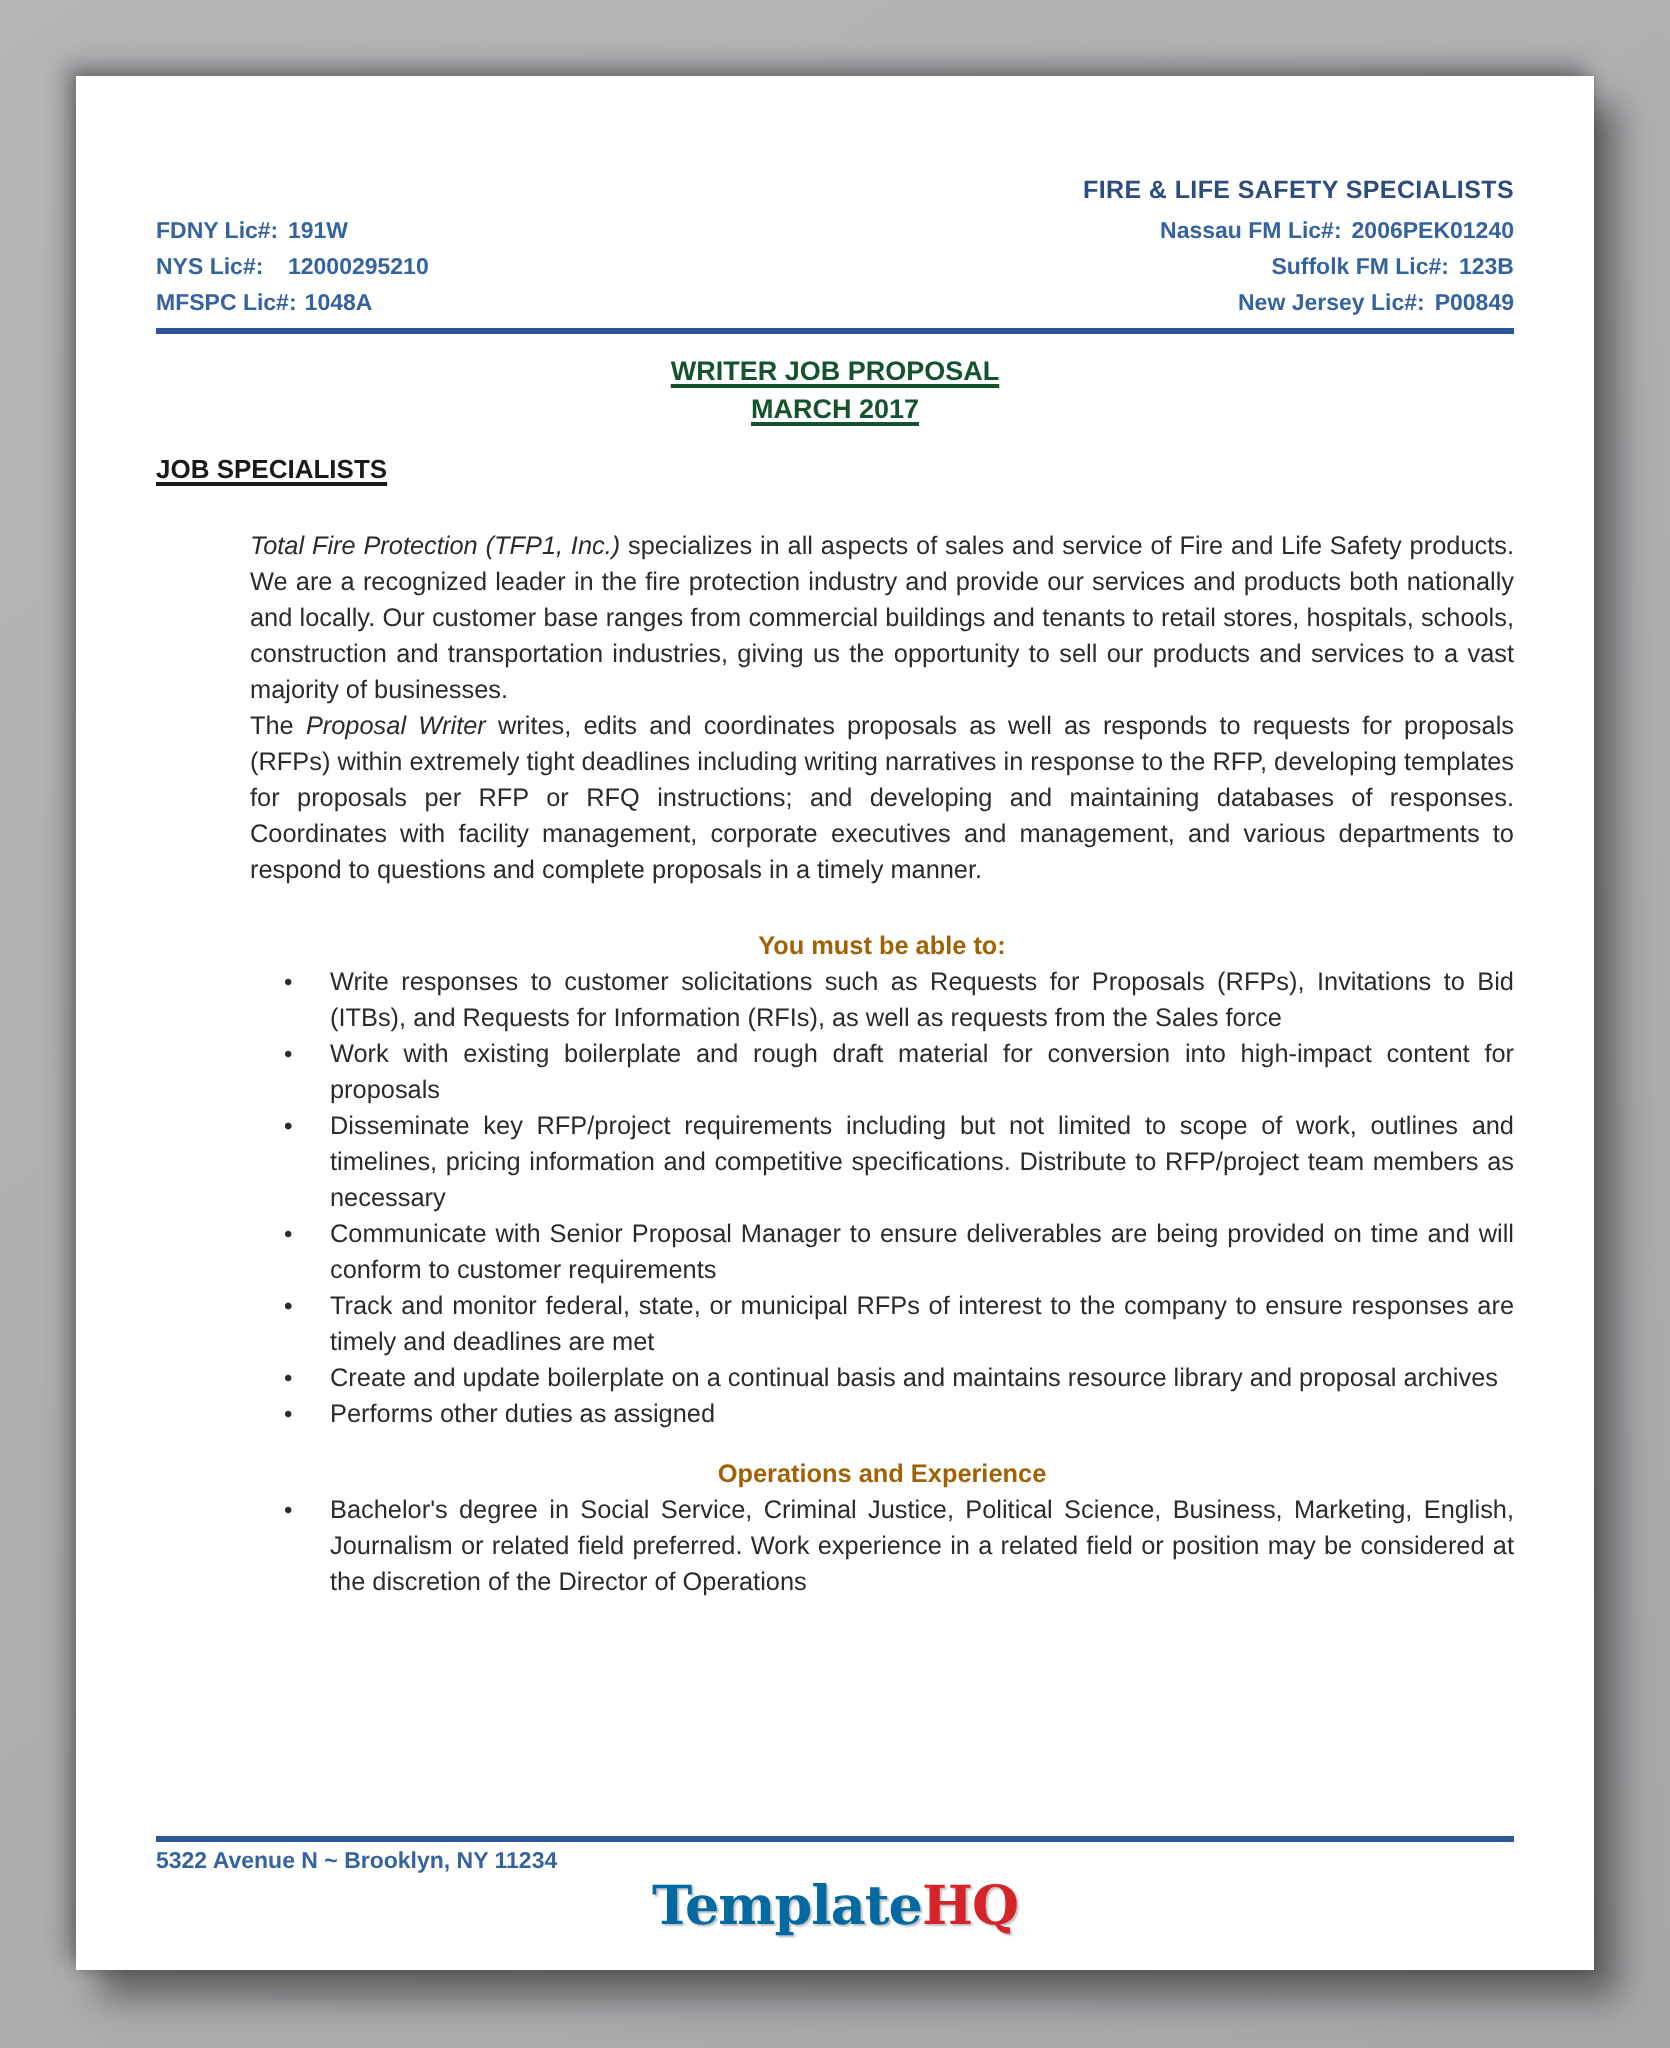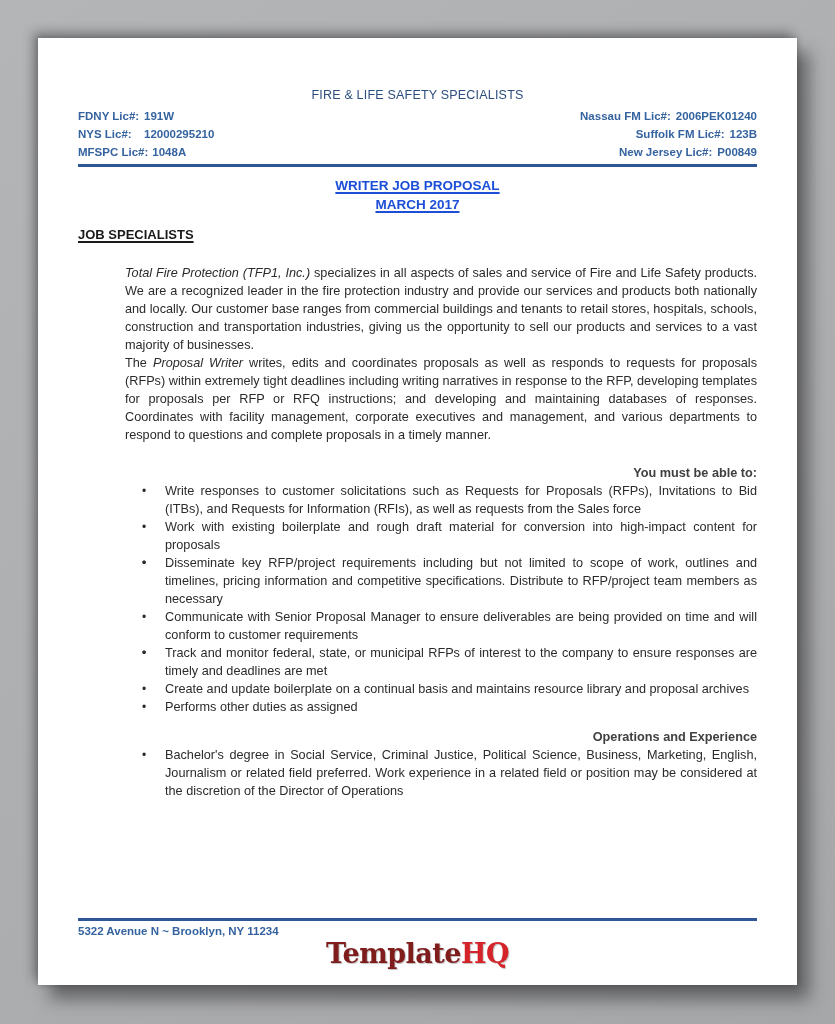--- a/index.html
+++ b/index.html
@@ -20,22 +20,22 @@
     left: 38px; top: 38px;
     width: 759px; height: 947px;
     background: #ffffff;
     box-shadow: 12px 14px 16px rgba(40,40,42,0.55), -5px -6px 10px rgba(50,50,52,0.40), 0 0 6px rgba(0,0,0,0.25);
     overflow: hidden;
   }
   .content { padding: 50px 40px 0 40px; }
 
   
   .company {
-    text-align: center;
-    font-size: 12.5px; font-weight: normal;
+    text-align: right;
+    font-size: 12.5px; font-weight: bold;
     color: #2c4d7e;
     letter-spacing: 0.2px;
   }
   .lic-wrap {
     display: flex; justify-content: space-between;
     margin-top: 5px;
     font-size: 11.5px; font-weight: bold;
     color: #35639f;
   }
   .lic-left .lic-line, .lic-right .lic-line { line-height: 18px; }
@@ -46,21 +46,21 @@
   .rule {
     border: 0; margin: 3px 0 0 0;
     border-top: 3px solid #2e5694;
   }
 
   
   .doc-title {
     margin-top: 9px;
     text-align: center;
     font-size: 13.5px; font-weight: bold;
-    color: #1d4ed8;
+    color: #14532d;
     line-height: 19px;
   }
   .doc-title span {
     text-decoration: underline;
     text-decoration-thickness: 2px;
     text-underline-offset: 2px;
   }
   .section-heading {
     margin-top: 13px;
     font-size: 13px; font-weight: bold;
@@ -75,23 +75,23 @@
     margin: 22px 0 0 47px;
     width: 632px;
     font-size: 12.7px;
     line-height: 18px;
     color: #2b2b2b;
     text-align: justify;
   }
   .body-block p { margin: 0; }
   .bold-italic { font-weight: normal; font-style: italic; }
   .sub-heading {
-    font-weight: bold; color: #404040;
+    font-weight: bold; color: #a16207;
     margin-top: 20px;
-    text-align: right;
+    text-align: center;
   }
   .sub-heading.edu { margin-top: 12px; }
   ul.bullets { list-style: none; margin: 0; padding: 0; }
   ul.bullets li {
     position: relative;
     padding-left: 40px;
     text-align: justify;
   }
   ul.bullets .bullet {
     position: absolute; left: 17px; top: 0;
@@ -111,21 +111,21 @@
   }
   .logo {
     margin-top: 1px;
     text-align: center;
     font-family: "DejaVu Serif", serif;
     font-weight: bold;
     font-size: 27px;
     letter-spacing: -0.5px;
     text-shadow: 1px 1px 1px rgba(0,0,0,0.25);
   }
-  .logo .t { color: #7f1d1d; }
+  .logo .t { color: #0369a1; }
   .logo .hq { color: #d5232a; }
 </style>
 </head>
 <body>
 
 <div class="canvas">
   <div class="page">
     <div class="content">
 
       <div class="company">FIRE &amp; LIFE SAFETY SPECIALISTS</div>

